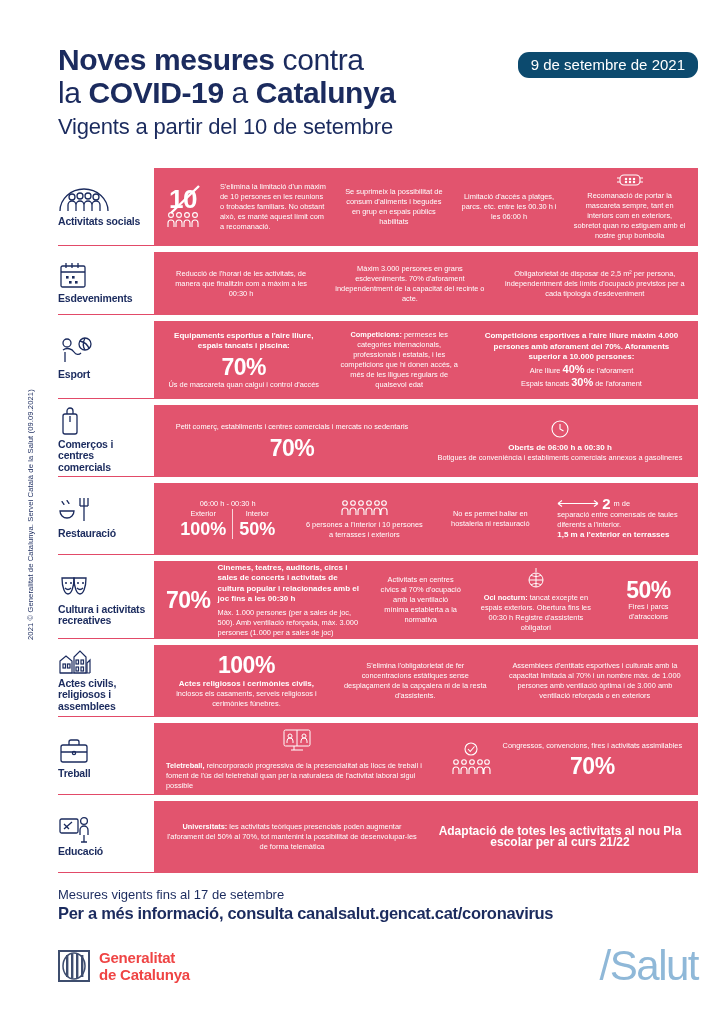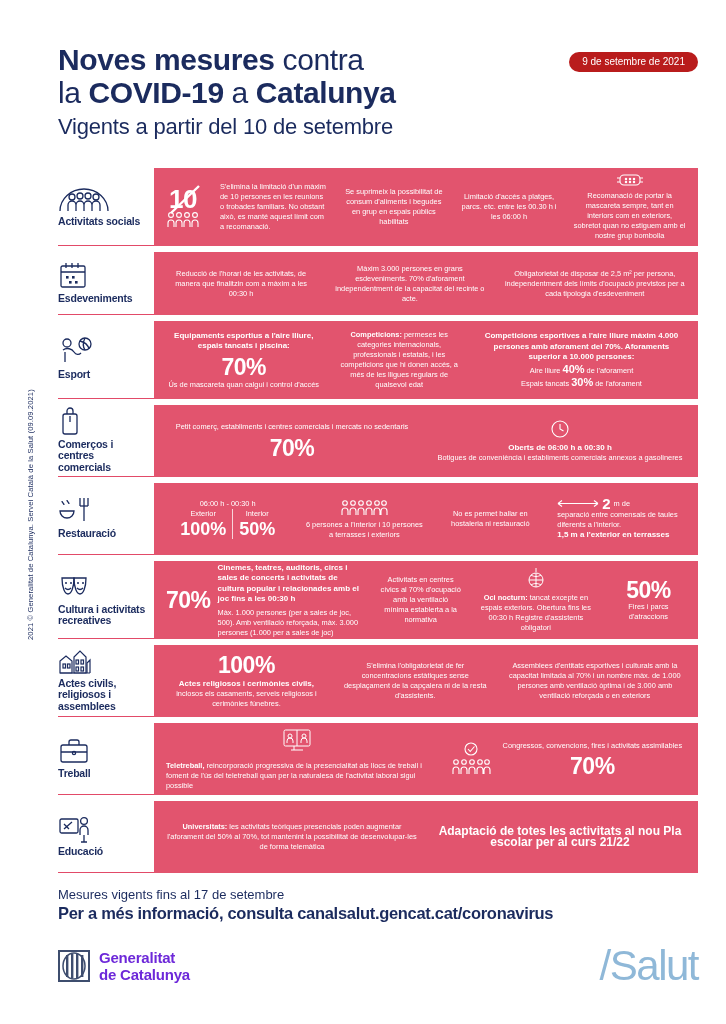--- a/index.html
+++ b/index.html
@@ -11,22 +11,22 @@
   .page{position:relative;width:726px;height:1024px;}
 
   
   .header{position:absolute;left:58px;top:44px;width:640px;}
   .title-l1{font-size:30px;line-height:32px;font-weight:400;color:#1b2b5e;letter-spacing:-0.4px;}
   .title-l1 .bold{font-weight:700;}
   .title-l2{font-size:30px;line-height:34px;color:#1b2b5e;letter-spacing:-0.4px;}
   .title-l2 .bold{font-weight:700;}
   .title-l3{font-size:22px;line-height:30px;color:#1b2b5e;font-weight:400;letter-spacing:-0.2px;margin-top:2px;}
   .date-badge{
-    position:absolute;right:0;top:8px;background:#b91c1c;color:#fff;
-    font-size:10px;padding:4px 13px 5px;border-radius:11px;white-space:nowrap;
+    position:absolute;right:0;top:8px;background:#0c4a6e;color:#fff;
+    font-size:15px;padding:4px 13px 5px;border-radius:11px;white-space:nowrap;
   }
 
   
   .vcopy{
     position:absolute;left:26px;top:640px;
     font-size:7.6px;color:#1b2b5e;white-space:nowrap;
     transform:rotate(-90deg);transform-origin:left top;
     letter-spacing:0.1px;
   }
 
@@ -58,21 +58,21 @@
   .flexrow{display:flex;align-items:center;justify-content:center;gap:8px;}
   .stack{display:flex;flex-direction:column;align-items:center;justify-content:center;}
   .icon-top{margin-bottom:4px;display:flex;justify-content:center;}
 
   
   .footer{position:absolute;left:58px;top:886px;width:640px;}
   .foot-l1{font-size:13px;color:#1b2b5e;line-height:17px;}
   .foot-l2{font-size:16.5px;font-weight:700;color:#1b2b5e;line-height:21px;letter-spacing:-0.3px;}
   .brandrow{position:absolute;left:58px;top:945px;width:640px;display:flex;align-items:center;justify-content:space-between;}
   .gencat{display:flex;align-items:center;gap:9px;}
-  .gencat .txt{font-size:15px;font-weight:700;color:#6d28d9;line-height:17px;letter-spacing:-0.2px;}
+  .gencat .txt{font-size:15px;font-weight:700;color:#ef4444;line-height:17px;letter-spacing:-0.2px;}
   .salut{font-size:42px;color:#8fb8d8;font-weight:400;letter-spacing:-1.5px;line-height:42px;}
   svg{display:block;}
 </style>
 </head>
 <body>
 
 <div class="page">
 
   <div class="header">
     <div class="title-l1">

